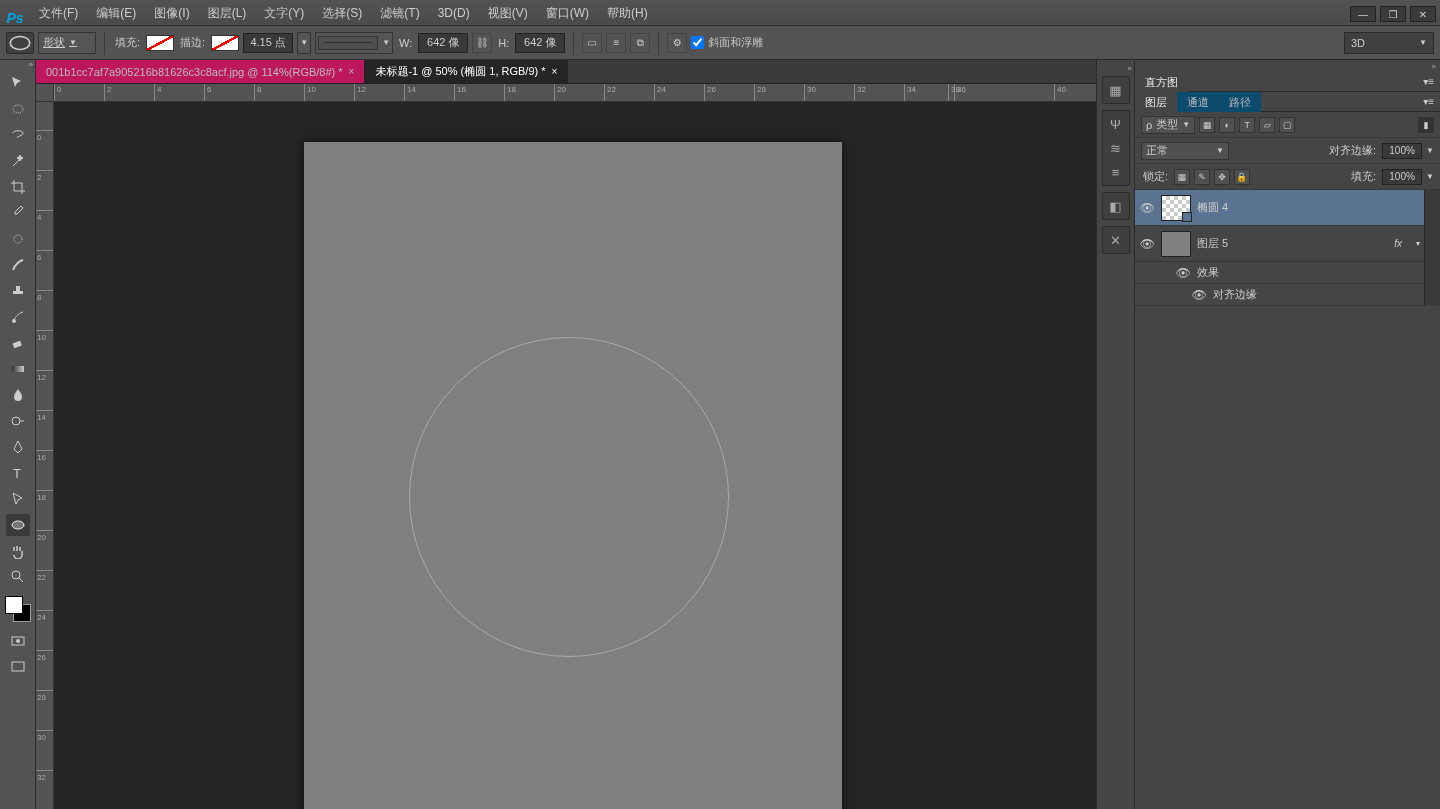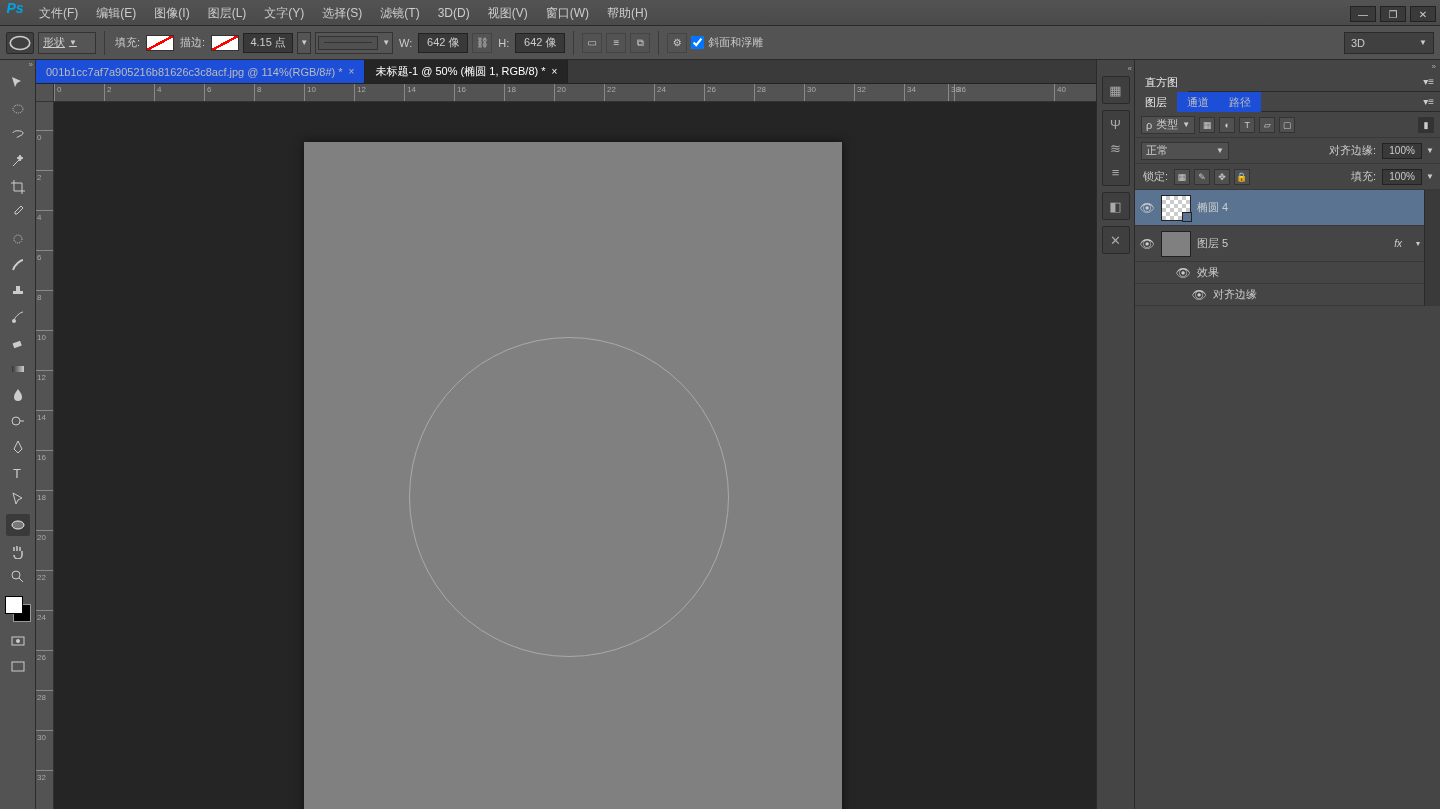--- a/index.html
+++ b/index.html
@@ -1,20 +1,20 @@
 <!DOCTYPE html>
 <html><head>
 <meta charset="utf-8">
 <style>
 * { margin: 0; padding: 0; box-sizing: border-box; font-family: "Microsoft YaHei", Arial, sans-serif; }
 body { background: #535353; width: 1440px; height: 809px; overflow: hidden; color: #ccc; font-size: 11px; }
 
 
 .titlebar { height: 26px; background: linear-gradient(#535353,#4a4a4a); display: flex; align-items: center; border-bottom: 1px solid #2a2a2a; }
-.ps-logo { width: 30px; height: 26px; display:flex;align-items:flex-start;justify-content:center; }
+.ps-logo { width: 30px; height: 26px; display:flex;align-items:flex-end;justify-content:center; }
 .ps-logo span { color:#00a4e4; font-weight:bold; font-size:14px; font-style:italic;}
 .menu-item { padding: 0 9px; height:26px; line-height:26px; cursor:pointer; font-size:12px;}
 .win-controls { margin-left:auto; display:flex; }
 .win-btn { width:26px; height:16px; background:#3a3a3a; margin:3px 4px 0 0; display:flex;align-items:center;justify-content:center; cursor:pointer; border:1px solid #222; font-size:10px; color:#ccc;}
 
 
 .options { height:34px; background:#535353; border-bottom:1px solid #2a2a2a; display:flex; align-items:center; padding:0 6px; gap:4px; }
 .toolicon { width:28px;height:22px;background:#404040;border:1px solid #2a2a2a;border-radius:2px;display:flex;align-items:center;justify-content:center;}
 .dropdown { height:22px; background:#555; border:1px solid #333; display:flex;align-items:center; padding:0 4px; gap:4px; font-size:11px; cursor:pointer;}
 .drop-arrow { font-size:8px;}
@@ -36,21 +36,21 @@
 .tool { width:24px; height:22px; margin:2px 0; display:flex;align-items:center;justify-content:center; cursor:pointer; position:relative; border-radius:2px;}
 .tool.selected { background:#3a3a3a; }
 .tool svg { width:16px; height:16px; }
 .colorswatch { width:26px; height:26px; margin-top:6px; position:relative;}
 .colorswatch .fg { position:absolute; top:0; left:0; width:18px;height:18px;background:#fff;border:1px solid #000;}
 .colorswatch .bg { position:absolute; bottom:0; right:0; width:18px;height:18px;background:#000;border:1px solid #999;}
 
 
 .docarea { width:1060px; display:flex; flex-direction:column; background:#252525; }
 .tabs { height:24px; background:#3a3a3a; display:flex; align-items:stretch; border-bottom:1px solid #222;}
-.tab { padding:0 10px; display:flex;align-items:center; gap:6px; font-size:11px; border-right:1px solid #222; background:#1d4ed8; cursor:pointer; color:#bbb;}
+.tab { padding:0 10px; display:flex;align-items:center; gap:6px; font-size:11px; border-right:1px solid #222; background:#be185d; cursor:pointer; color:#bbb;}
 .tab.active { background:#252525; color:#fff;}
 .tab .close { font-size:10px; cursor:pointer;}
 .ruler-h-wrap { display:flex; height:18px; background:#535353; border-bottom:1px solid #333;}
 .ruler-corner { width:18px; border-right:1px solid #333;}
 .ruler-h { flex:1; position:relative; overflow:hidden; font-size:8px; color:#aaa;}
 .ruler-h .tick { position:absolute; top:0; border-left:1px solid #888; height:100%; }
 .ruler-h .tick span { position:absolute; top:1px; left:2px;}
 .canvas-row { flex:1; display:flex; overflow:hidden;}
 .ruler-v { width:18px; background:#535353; border-right:1px solid #333; position:relative; font-size:8px; color:#aaa;}
 .ruler-v .tick { position:absolute; left:0; border-top:1px solid #888; width:100%;}
@@ -61,21 +61,21 @@
 
 
 .collapsed-col { width:38px; background:#454545; border-left:1px solid #2a2a2a; display:flex; flex-direction:column; align-items:center; padding-top:4px; gap:2px;}
 .collapsed-col .exp-arrow { width:100%; }
 .cp-grp { width:28px; padding:4px 0; display:flex; flex-direction:column; gap:6px; align-items:center; background:#3f3f3f; border:1px solid #2a2a2a; border-radius:2px; margin-bottom:4px;}
 .cp-icon { width:18px;height:18px; display:flex;align-items:center;justify-content:center; cursor:pointer; font-size:13px; color:#aaa;}
 
 .panels { width:306px; background:#454545; border-left:1px solid #2a2a2a; display:flex; flex-direction:column;}
 .panels .exp-arrow { text-align:right; padding:2px 4px; height:12px; font-size:8px;}
 .panel-hdr { height:20px; display:flex; align-items:center; border-bottom:1px solid #2a2a2a;}
-.panel-tab { padding:0 10px; height:20px; line-height:20px; font-size:11px; background:#1d4ed8; cursor:pointer; color:#bbb;}
+.panel-tab { padding:0 10px; height:20px; line-height:20px; font-size:11px; background:#0c4a6e; cursor:pointer; color:#bbb;}
 .panel-tab.active { background:#454545; color:#eee;}
 .panel-menu { margin-left:auto; padding:0 6px; font-size:10px; cursor:pointer;}
 .panel-body { background:#454545; }
 
 
 .lp-row { display:flex; align-items:center; height:26px; padding:0 6px; gap:4px; border-bottom:1px solid #393939; font-size:11px;}
 .filter-icon { width:16px;height:16px;display:flex;align-items:center;justify-content:center;border:1px solid #333;background:#505050; font-size:9px; cursor:pointer;}
 .lp-drop { height:18px; background:#505050; border:1px solid #333; padding:0 4px; display:flex;align-items:center;gap:4px; cursor:pointer;}
 .numsmall { width:40px;height:16px; background:#393939; border:1px solid #222; color:#ccc; font-size:10px; text-align:center;}
 .layer-row { display:flex;align-items:center; height:36px; padding:0 4px; border-bottom:1px solid #383838; gap:6px; font-size:11px; cursor:pointer;}
@@ -296,21 +296,21 @@
       </div>
   </div>
 
   <div class="docarea">
     <div class="tabs">
       <div class="tab">
         <span>001b1cc7af7a905216b81626c3c8acf.jpg @ 114%(RGB/8#) *</span>
         <span class="close">×</span>
       </div>
       <div class="tab active">
-        <span>未标题-1 @ 50% (椭圆 1, RGB/8) *</span>
+        <span>未标题-1 @ 50% (椭圆 1, RGB/9) *</span>
         <span class="close">×</span>
       </div>
     </div>
     <div class="ruler-h-wrap">
       <div class="ruler-corner"></div>
       <div class="ruler-h" id="rulerH">
           <div class="tick" style="left: 0px;">
             <span>0</span>
           </div>
           <div class="tick" style="left: 50px;">

